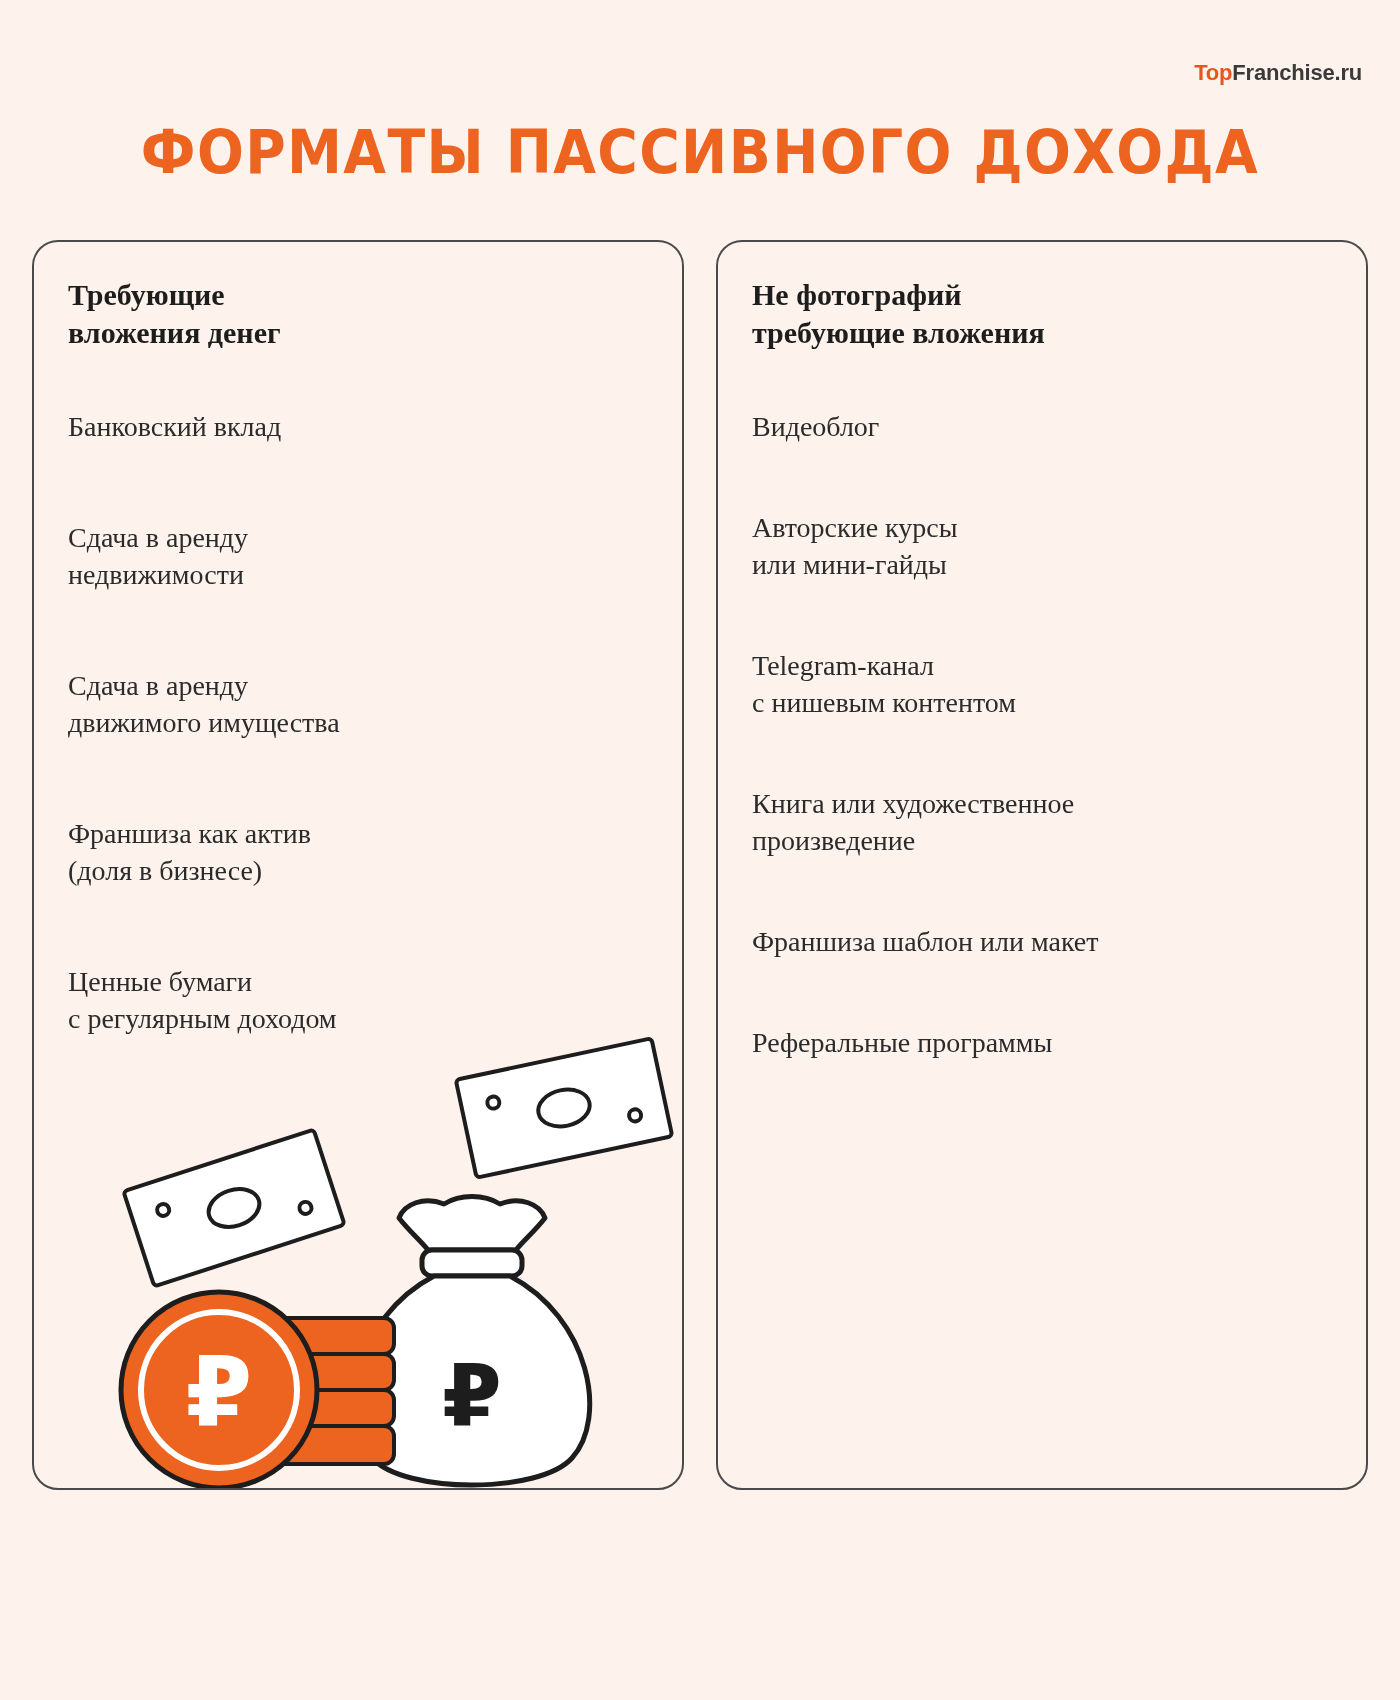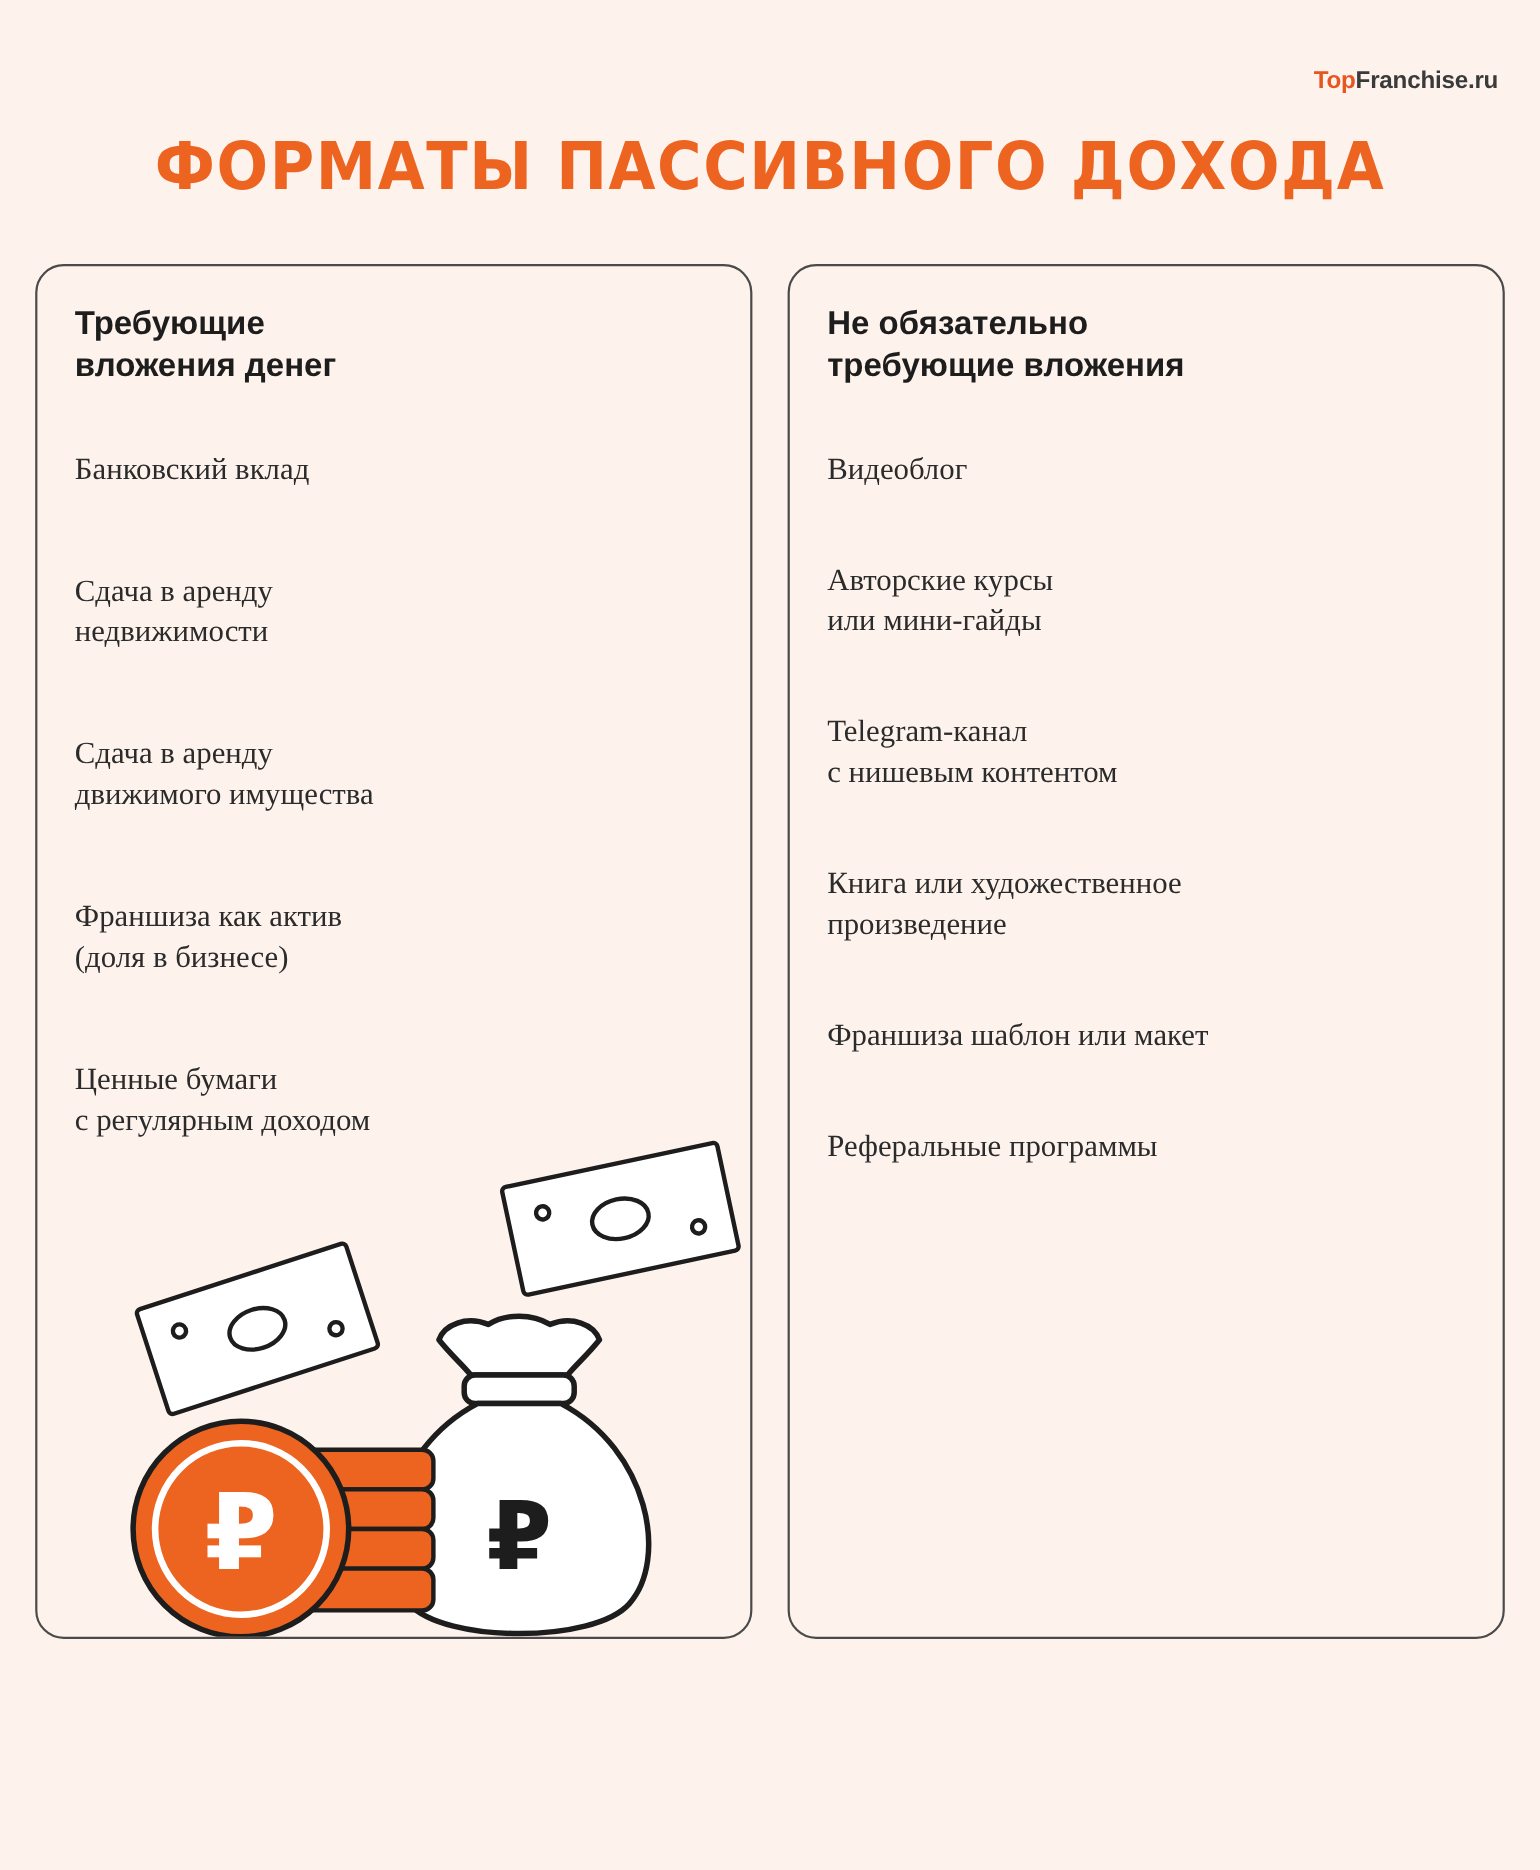--- a/index.html
+++ b/index.html
@@ -66,21 +66,21 @@
     min-height: 1250px;
     position: relative;
   }
   .card-title {
     font-size: 30px;
     font-weight: bold;
     color: #1d1d1d;
     line-height: 1.25;
     white-space: pre-line;
     margin-bottom: 58px;
-    font-family: Liberation Sans, sans-serif;
+    font-family: Liberation Serif, serif;
   }
   .item-list {
     list-style: none;
     margin: 0;
     padding: 0;
   }
   .item {
     font-size: 28px;
     line-height: 1.32;
     color: #2b2b2b;
@@ -159,21 +159,21 @@
         </g>
 
         <circle cx="115" cy="372" r="98" fill="#ec6420" stroke="#1d1d1d" stroke-width="5"></circle>
         <circle cx="115" cy="372" r="78" fill="none" stroke="#ffffff" stroke-width="6"></circle>
         <text x="115" y="408" text-anchor="middle" font-family="DejaVu Sans, sans-serif" font-size="96" font-weight="bold" fill="#ffffff">₽</text>
       </svg>
     </div>
   </section>
 
   <section class="card right">
-    <div class="card-title">Не обязательно
+    <div class="card-title">Не фотографий
 требующие вложения</div>
     <ul class="item-list">
       <li class="item">Видеоблог</li>
       <li class="item">Авторские курсы
 или мини-гайды</li>
       <li class="item">Telegram-канал
 с нишевым контентом</li>
       <li class="item">Книга или художественное
 произведение</li>
       <li class="item">Франшиза шаблон или макет</li>

